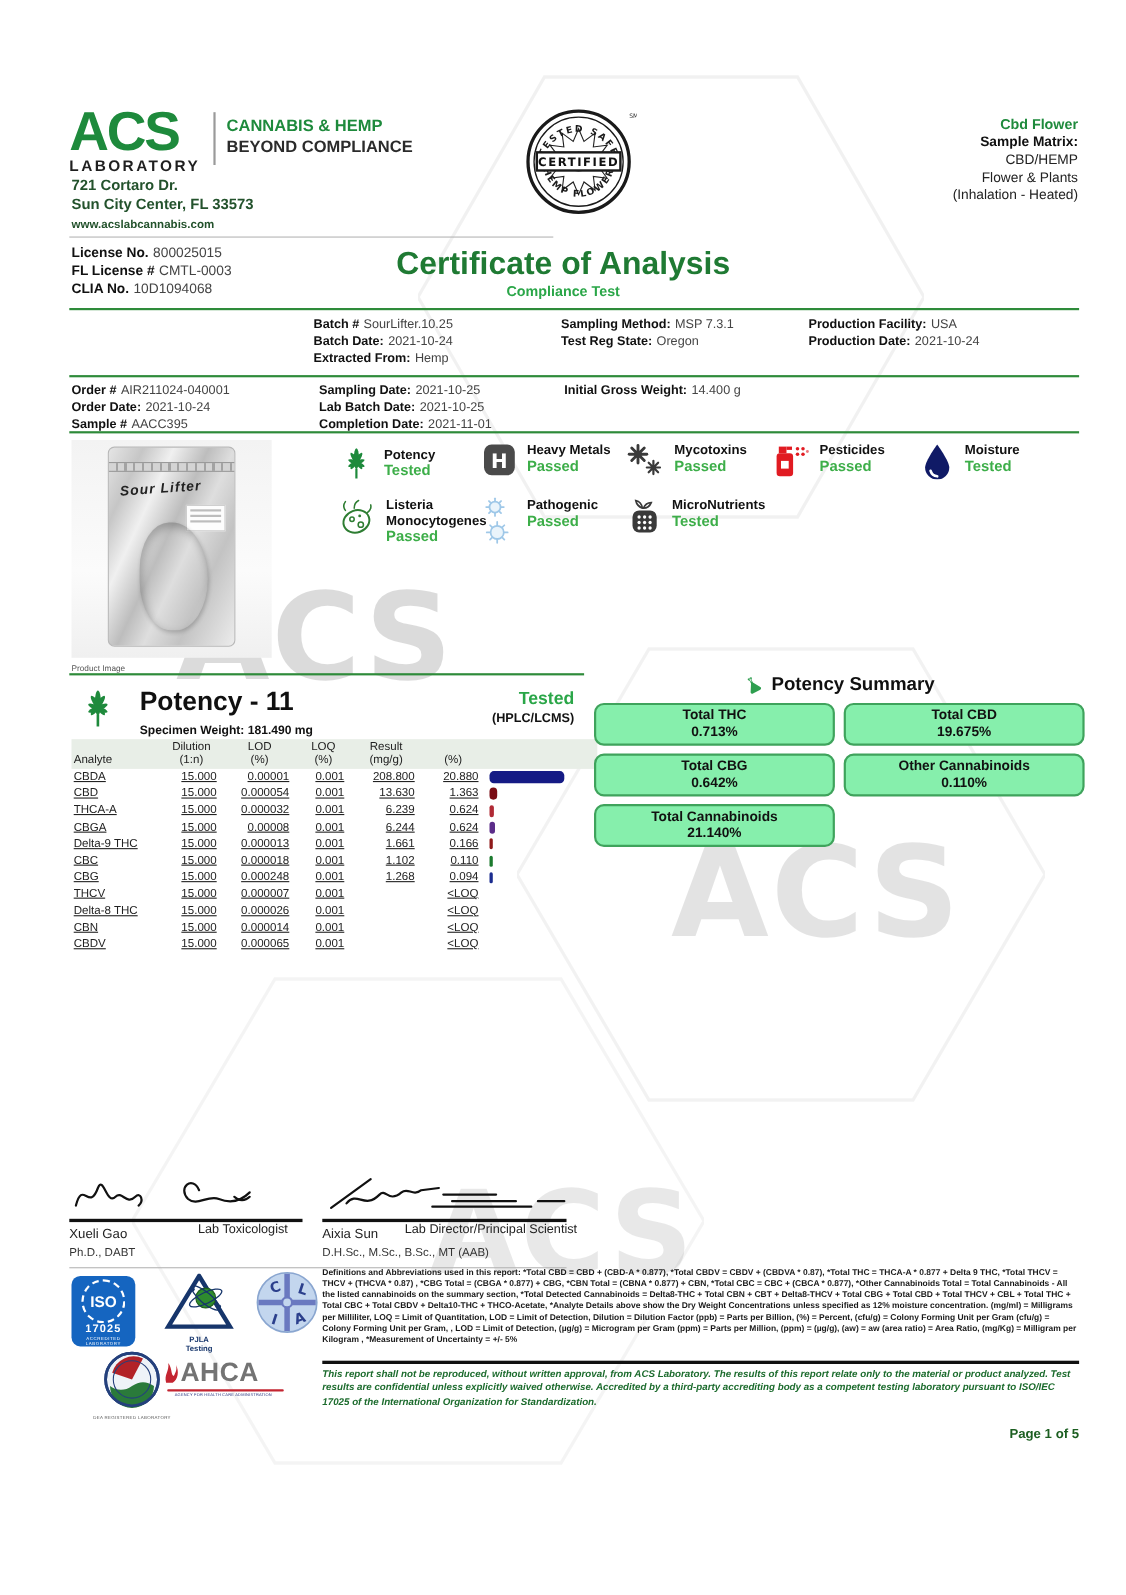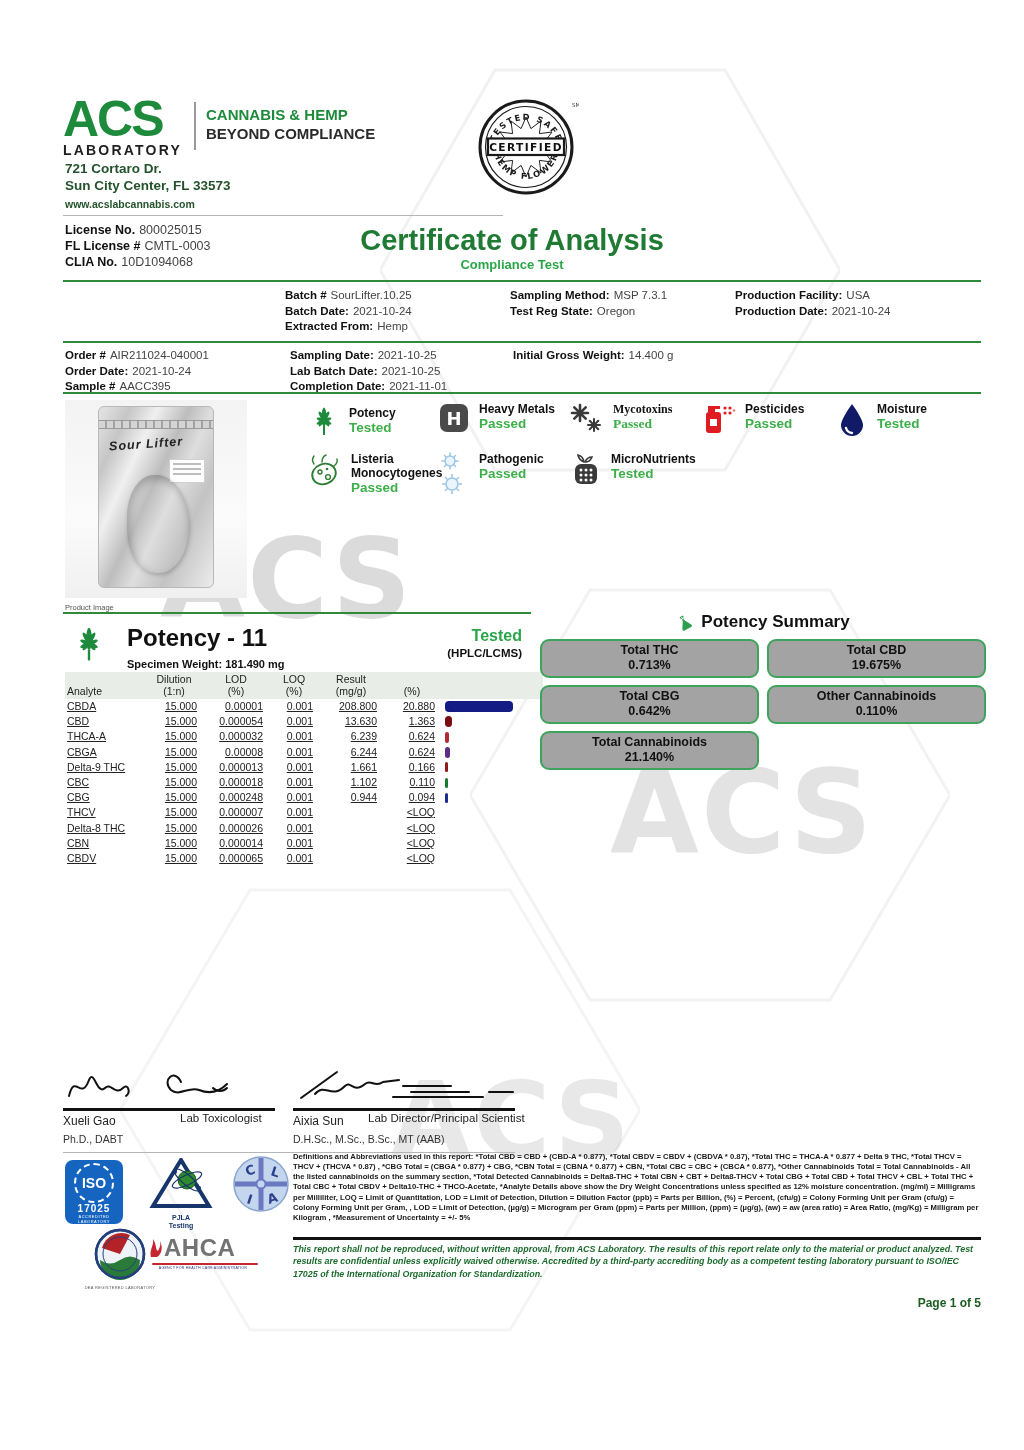--- a/index.html
+++ b/index.html
@@ -77,21 +77,21 @@
   .trow { line-height:15.2px; align-items:center;text-decoration:underline;}
   .trow .c { text-align:right; padding-right:6px; }
   .trow .c.analyte { text-align:left; padding-left:2px; }
   .barcell { display:flex; align-items:center; }
   .bar { height:9px; border-radius:4px; margin-left:4px; }
 
   
   .summary { position:absolute; left:540px; top:612px; width:446px; z-index:2;}
   .summary-title { display:flex; justify-content:center; align-items:center; gap:8px; font-size:17px; font-weight:800; color:#101010; }
   .sboxes { display:grid; grid-template-columns:1fr 1fr; gap:7px 8px; margin-top:7px; }
-  .sbox { border:2px solid #3fa35c; border-radius:9px; text-align:center; padding:2px 0 3px 0; background:#a3a3a3; }
+  .sbox { border:2px solid #3fa35c; border-radius:9px; text-align:center; padding:2px 0 3px 0; background:#86efac; }
   .sbox .lb { font-size:12.5px; font-weight:700; color:#111; line-height:15px;}
   .sbox .vl { font-size:12.5px; font-weight:700; color:#111; line-height:15px;}
 
   
   .sigline { position:absolute; height:2.5px; background:#111; z-index:2;}
   .signame { position:absolute; font-size:12px; color:#222; z-index:2;}
   .sigtitle { position:absolute; font-size:11.5px; color:#222; z-index:2;}
   .sigcred { position:absolute; font-size:10.5px; color:#333; z-index:2;}
 
   
@@ -174,20 +174,27 @@
         <text font-size="8.4" font-weight="bold" fill="#1a1a1a" letter-spacing="1.6" font-family="'DejaVu Sans',sans-serif">
           <textPath href="#arcBottom" startOffset="50%" text-anchor="middle">HEMP FLOWER</textPath>
         </text>
         <rect x="12" y="41.5" width="76" height="16.5" fill="#fff" stroke="#1a1a1a" stroke-width="2.2"></rect>
         <text x="50" y="54" text-anchor="middle" font-size="10.6" font-weight="bold" letter-spacing="1.4" fill="#111" font-family="'DejaVu Sans',sans-serif">CERTIFIED</text>
         <text x="96" y="10" font-size="5.5" fill="#333" font-family="'DejaVu Sans',sans-serif">SM</text>
       </g>
     </svg>
   </div>
 
+  <div class="z sample-block" style="left:700px;top:105px;">
+    <div class="sample-product">Cbd Flower</div>
+    <div class="sample-label">Sample Matrix:</div>
+    <div>CBD/HEMP</div>
+    <div>Flower &amp; Plants</div>
+    <div>(Inhalation - Heated)</div>
+  </div>
 
   <div class="z doc-title" style="left:0;top:224px;">Certificate of Analysis</div>
   <div class="z doc-subtitle" style="left:0;top:257px;">Compliance Test</div>
 
   <div class="rule-green" style="left:63px;top:280px;width:918px;"></div>
   <div class="z" style="left:285px;top:288px;">
       <div class="kv-row"><span class="kv-label">Batch #</span><span class="kv-value">SourLifter.10.25</span></div>
       <div class="kv-row"><span class="kv-label">Batch Date:</span><span class="kv-value">2021-10-24</span></div>
       <div class="kv-row"><span class="kv-label">Extracted From:</span><span class="kv-value">Hemp</span></div>
     </div>
@@ -248,21 +255,21 @@
   <div class="badge" style="left:438px;top:402px;">
     <svg width="32" height="32" viewBox="0 0 32 32">
         <rect x="2" y="2" width="28" height="28" rx="7" fill="#4a4a4a"></rect>
         <text x="16" y="23" text-anchor="middle" font-size="18" font-weight="bold" fill="#fff" font-family="'DejaVu Sans',sans-serif">H</text>
       </svg>
     <div class="txt">
         <div class="nm">Heavy Metals</div>
         <div class="st">Passed</div>
       </div>
   </div>
-  <div class="badge" style="left:570px;top:402px;font-family:Liberation Serif, serif;">
+  <div class="badge" style="left:570px;top:402px;">
     <svg width="34" height="34" viewBox="0 0 34 34">
         <g stroke="#3a3a3a" stroke-width="2.6" stroke-linecap="round">
           <line x1="10" y1="3" x2="10" y2="19"></line>
           <line x1="2" y1="11" x2="18" y2="11"></line>
           <line x1="4.3" y1="5.3" x2="15.7" y2="16.7"></line>
           <line x1="15.7" y1="5.3" x2="4.3" y2="16.7"></line>
         </g>
         <circle cx="10" cy="11" r="3.4" fill="#3a3a3a"></circle>
         <g stroke="#3a3a3a" stroke-width="2" stroke-linecap="round">
           <line x1="24" y1="17" x2="24" y2="29"></line>
@@ -495,21 +502,21 @@
           <div class="c">0.110</div>
           <div class="barcell">
             <div class="bar" style="width: 3px; height: 10px; background: rgb(28, 122, 46);"></div>
           </div>
         </div>
         <div class="trow">
           <div class="c analyte">CBG</div>
           <div class="c">15.000</div>
           <div class="c">0.000248</div>
           <div class="c">0.001</div>
-          <div class="c">0.944</div>
+          <div class="c">1.268</div>
           <div class="c">0.094</div>
           <div class="barcell">
             <div class="bar" style="width: 3px; height: 10px; background: rgb(27, 44, 143);"></div>
           </div>
         </div>
         <div class="trow">
           <div class="c analyte">THCV</div>
           <div class="c">15.000</div>
           <div class="c">0.000007</div>
           <div class="c">0.001</div>

